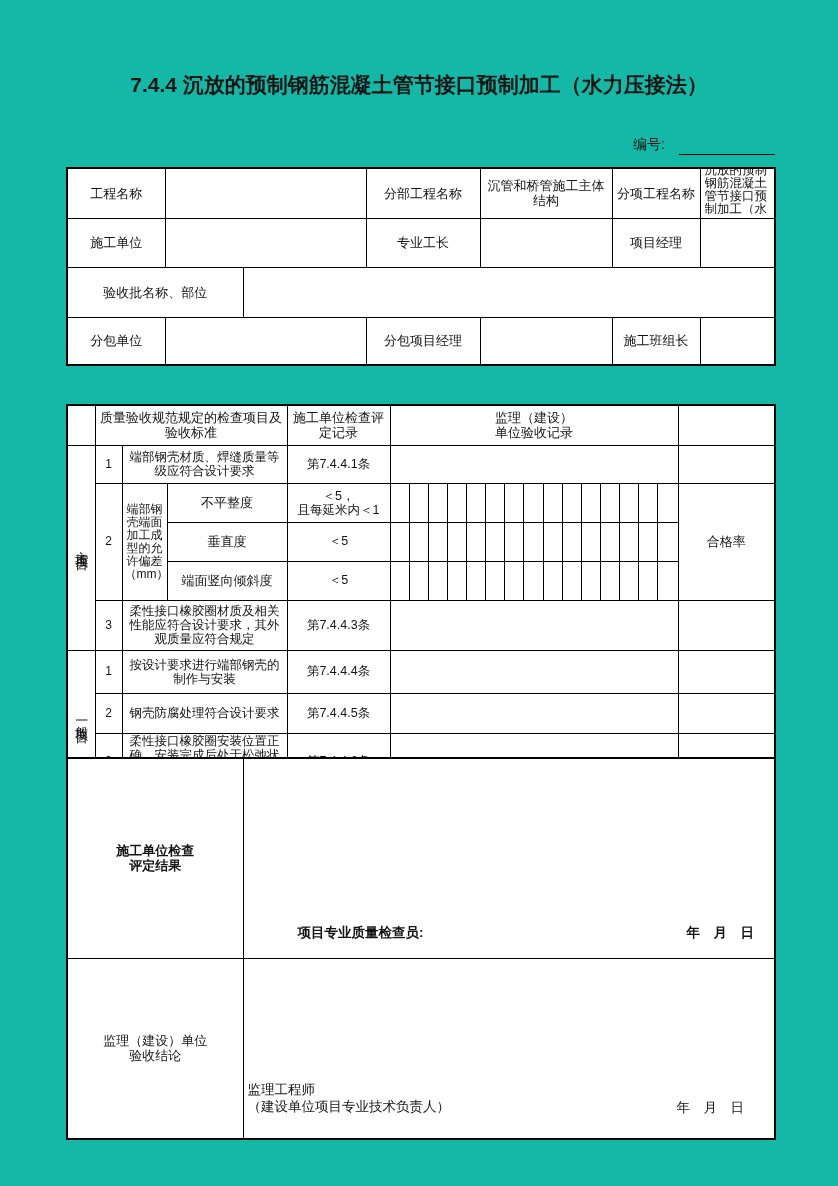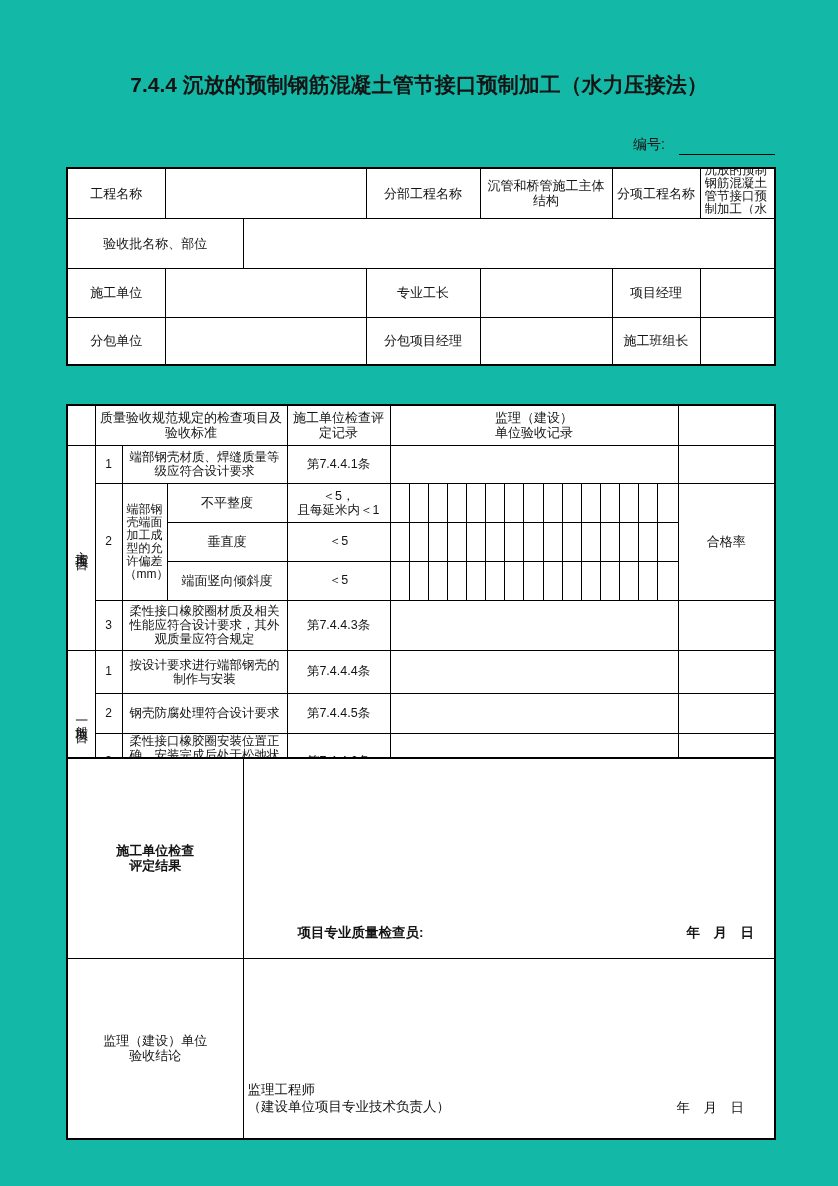--- a/index.html
+++ b/index.html
@@ -70,31 +70,31 @@
         <tr style="height:50px">
       <td>工程名称</td>
       <td colspan="2"></td>
       <td>分部工程名称</td>
       <td>沉管和桥管施工主体结构</td>
       <td>分项工程名称</td>
       <td class="clip-td">
         <div class="clip">沉放的预制钢筋混凝土管节接口预制加工（水力压接法）</div>
       </td>
     </tr>
-    <tr style="height:50px">
-      <td colspan="2">验收批名称、部位</td>
-      <td colspan="5"></td>
-    </tr>
     <tr style="height:49px">
       <td>施工单位</td>
       <td colspan="2"></td>
       <td>专业工长</td>
       <td></td>
       <td>项目经理</td>
       <td></td>
+    </tr>
+    <tr style="height:50px">
+      <td colspan="2">验收批名称、部位</td>
+      <td colspan="5"></td>
     </tr>
     <tr style="height:48px">
       <td>分包单位</td>
       <td colspan="2"></td>
       <td>分包项目经理</td>
       <td></td>
       <td>施工班组长</td>
       <td></td>
     </tr>
   </tbody>

